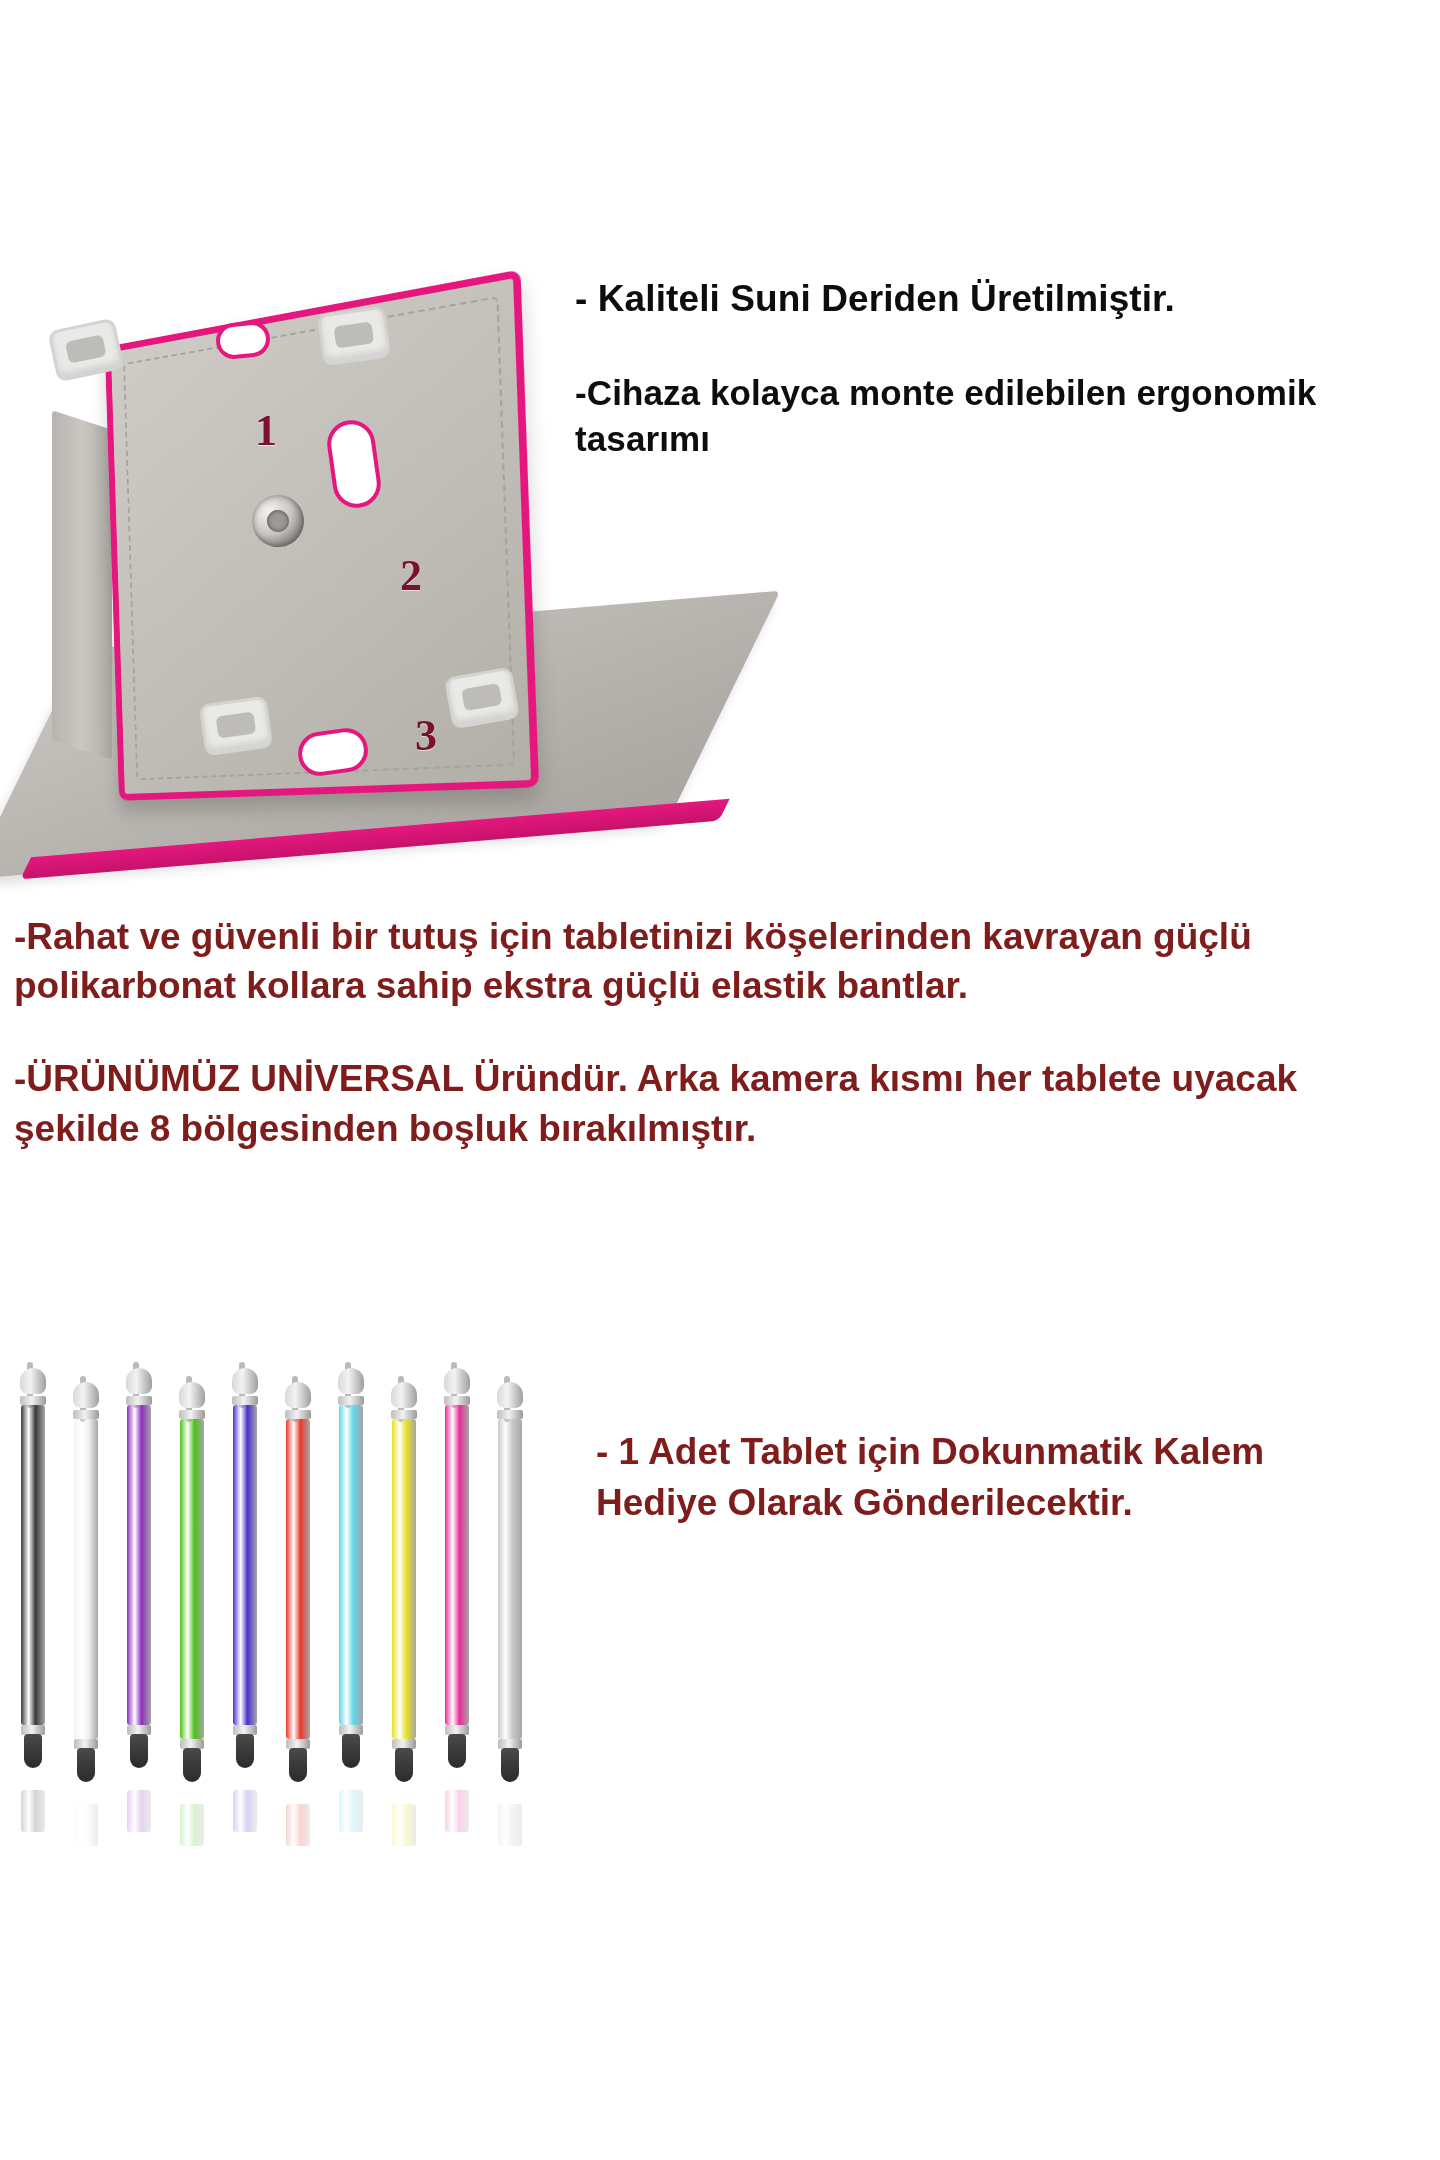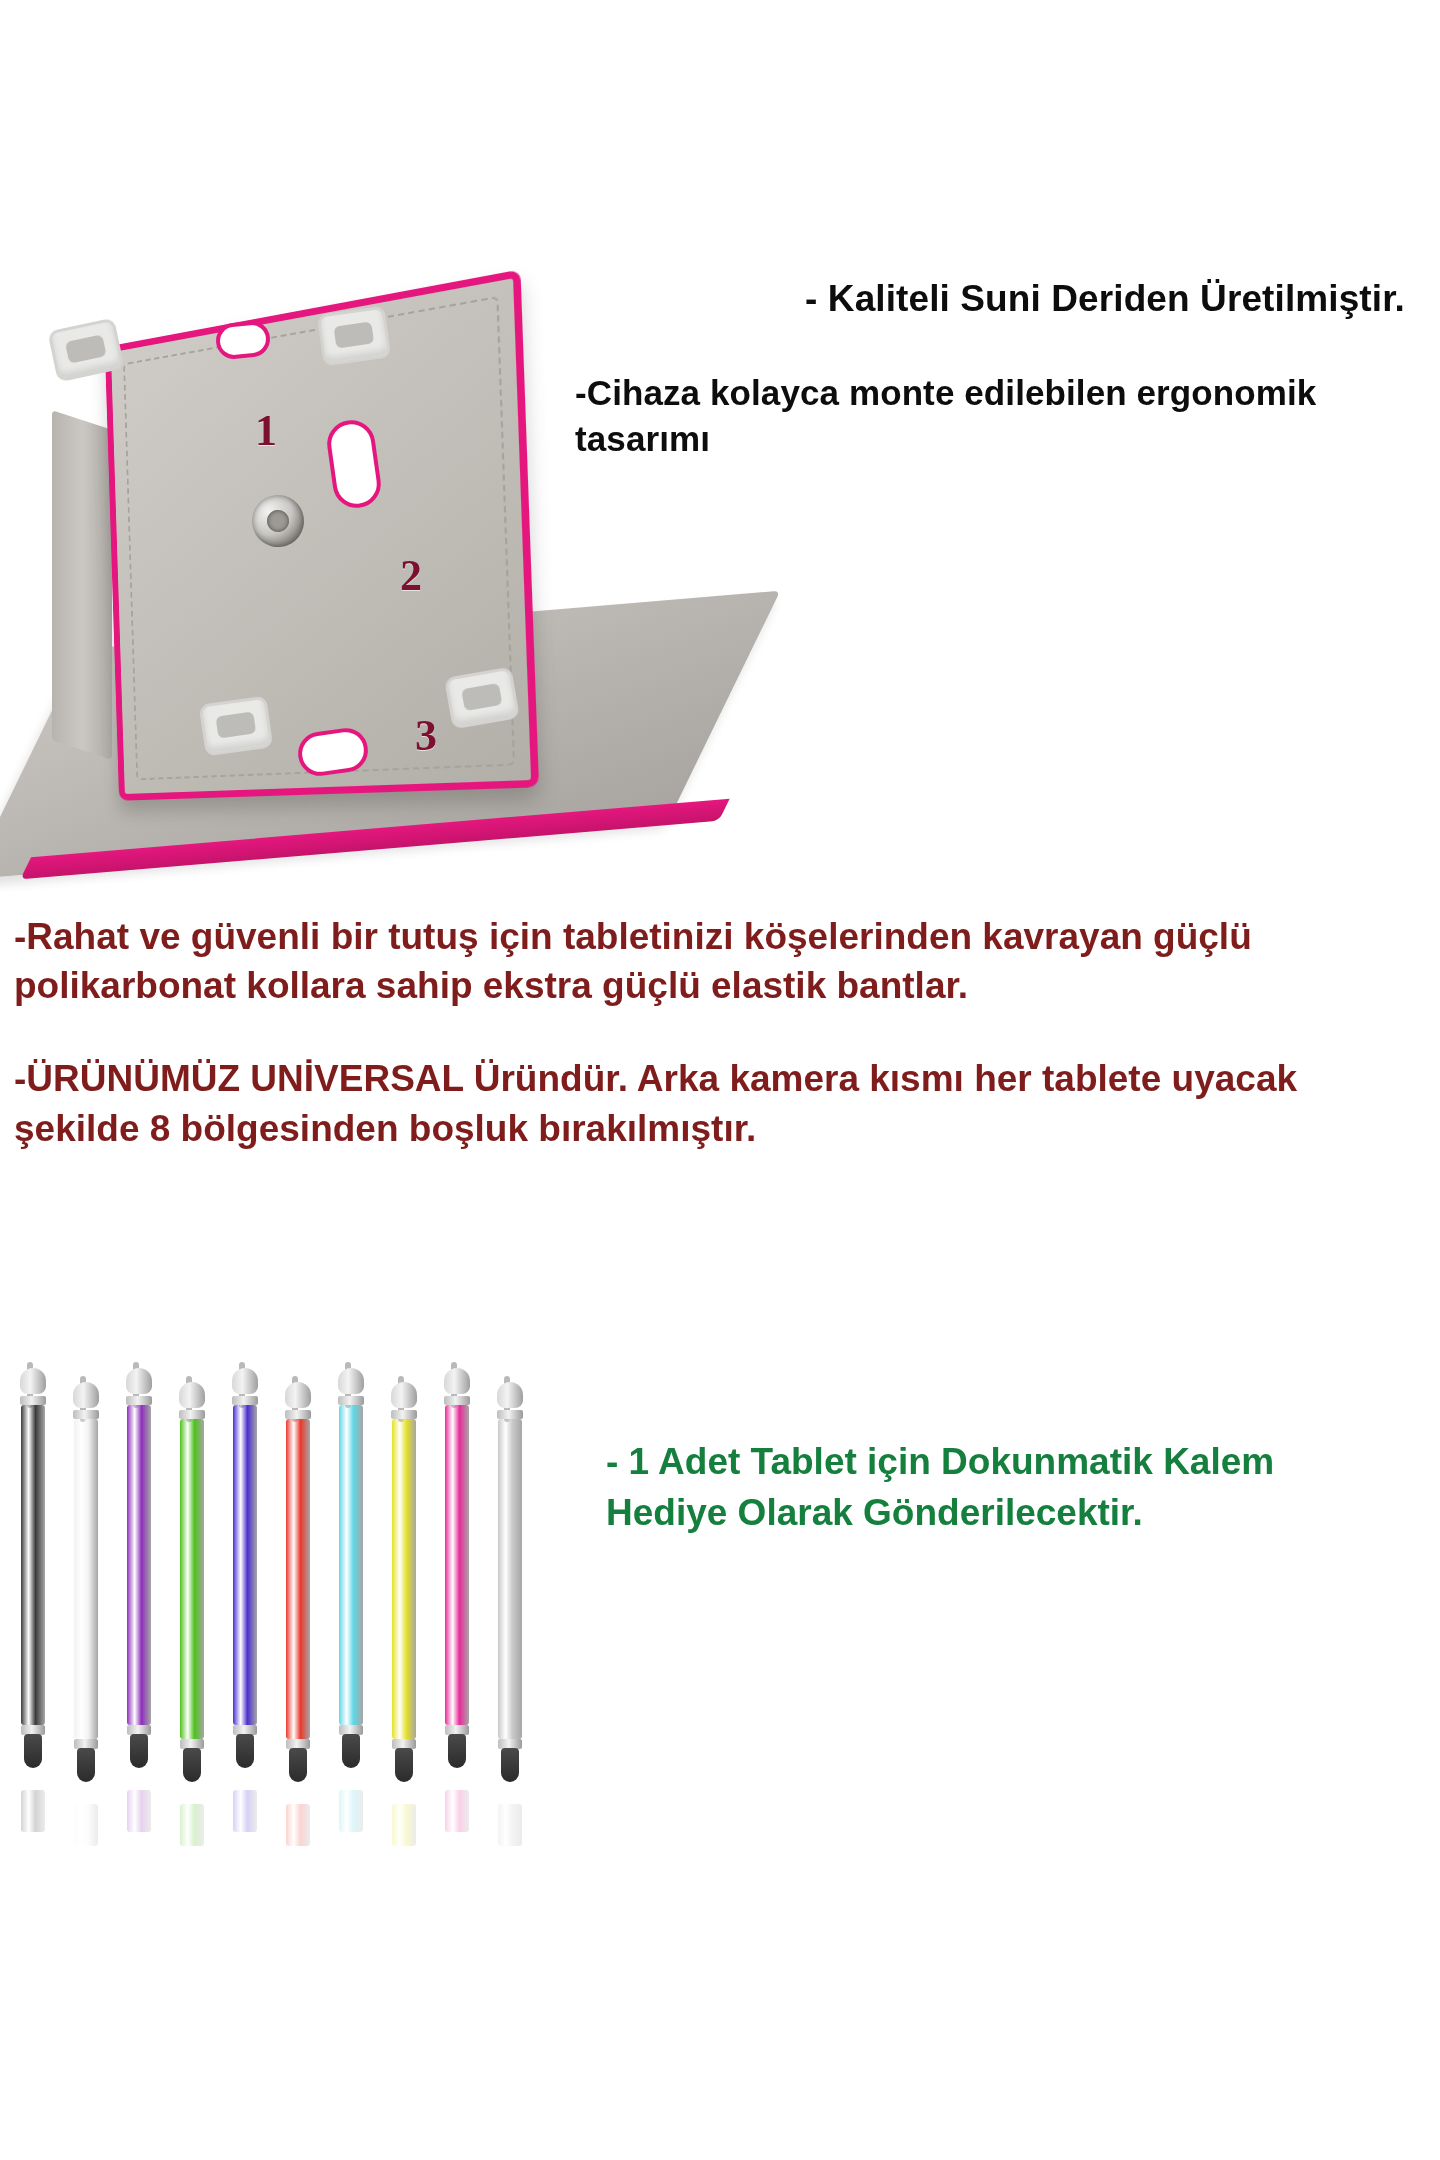--- a/index.html
+++ b/index.html
@@ -173,21 +173,20 @@
   .top-bullets p {
     margin: 0 0 46px 0;
     font-size: 35px;
     line-height: 1.32;
     font-weight: bold;
     letter-spacing: .1px;
     color: #0d0d0d;
   }
   .top-bullets p.first {
     font-size: 37px;
-    text-align: right;
   }
 
   
   .mid-text {
     position: absolute;
     left: 14px;
     top: 912px;
     width: 1300px;
   }
   .mid-text p {
@@ -276,25 +275,25 @@
     transform: scaleY(-1);
   }
 
   .gift-text {
     position: absolute;
     left: 590px;
     top: 1420px;
     width: 800px;
   }
   .gift-text p {
-    margin: 16px;
+    margin: 6px;
     font-size: 37px;
     line-height: 1.38;
     font-weight: bold;
-    color: #15803d;
+    color: #7f1d1d;
   }
 </style>
 </head>
 <body>
 
 <div class="page">
 
   <div class="section-top">
 
     <div class="case-figure">

